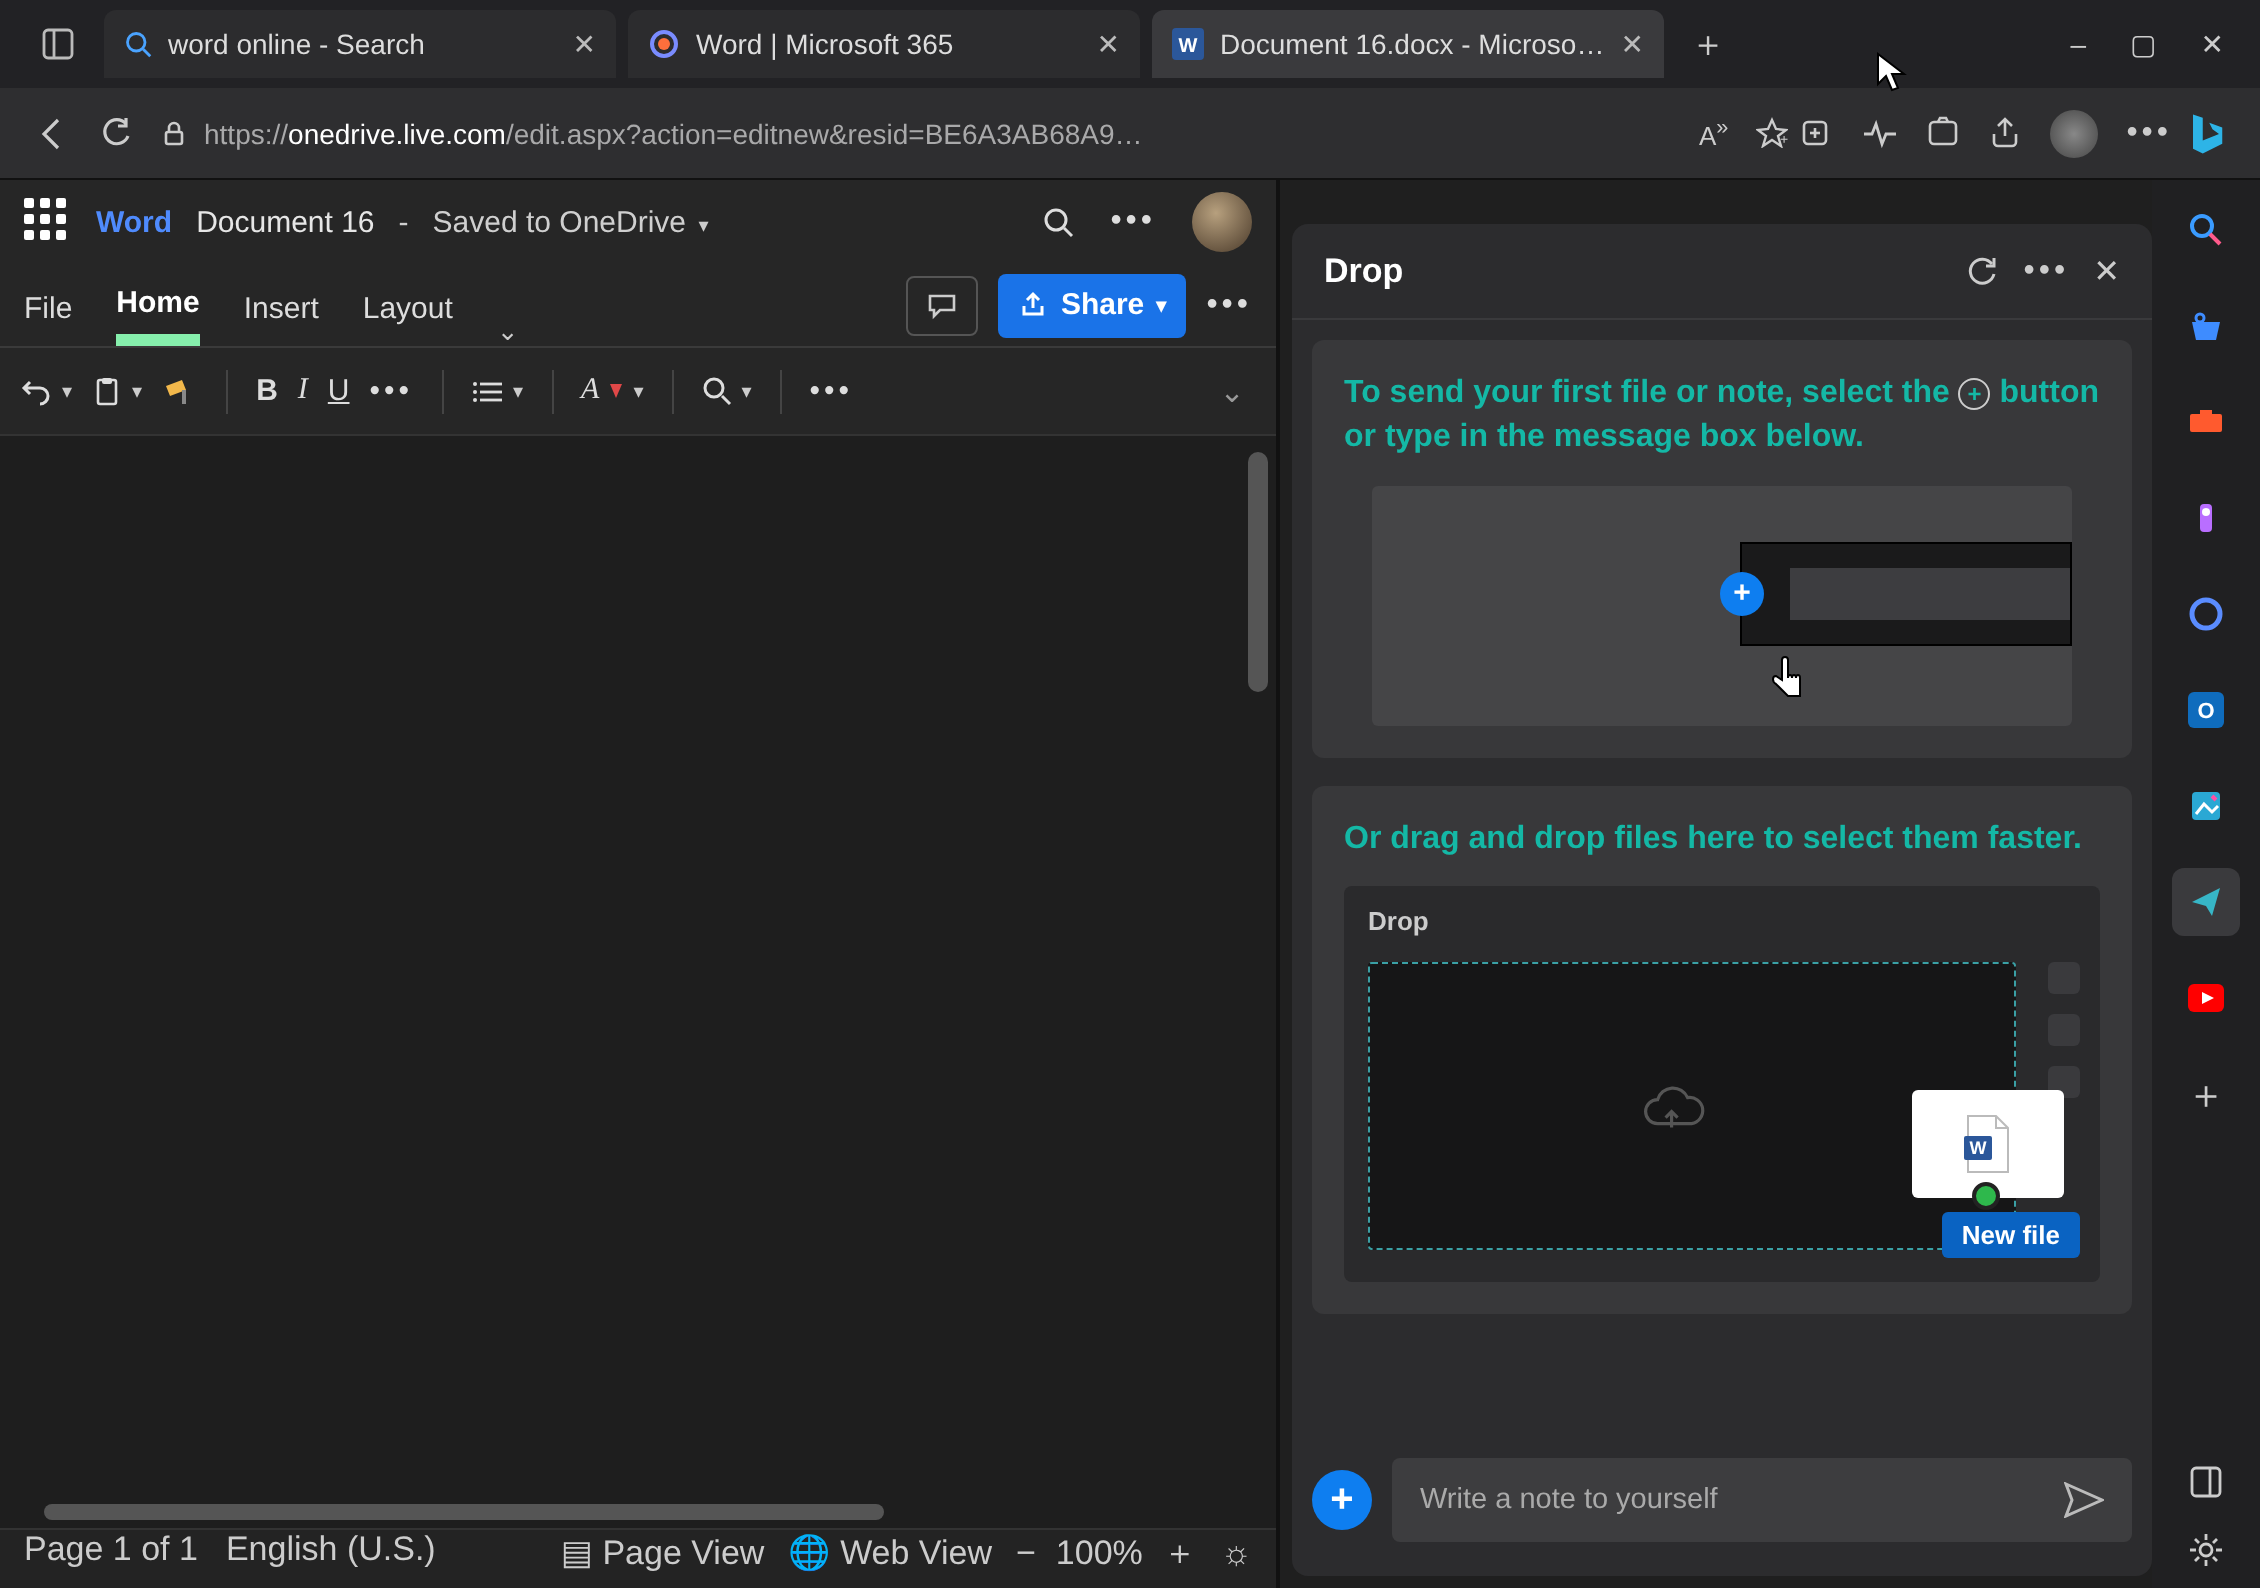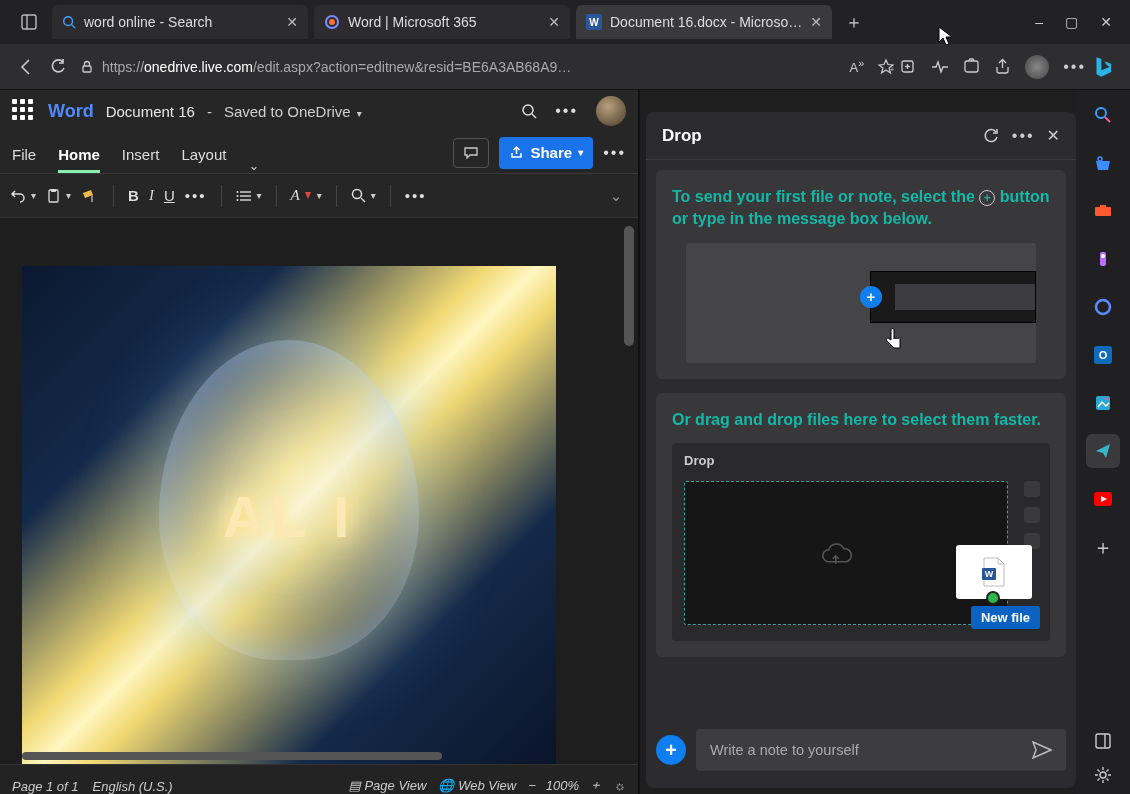--- a/index.html
+++ b/index.html
@@ -48,32 +48,32 @@
   
   .main{display:flex;height:calc(794px - 44px - 46px);}
   .word-app{width:640px;background:var(--bg-app);display:flex;flex-direction:column;border-right:2px solid #111;}
   .drop-panel{flex:1;background:var(--bg-panel-dark);display:flex;flex-direction:column;margin:22px 0 6px 6px;border-radius:8px;}
   .edge-sidebar{width:54px;background:var(--sidebar-bg);display:flex;flex-direction:column;align-items:center;padding-top:8px;gap:14px;}
 
   
   .word-header{height:42px;display:flex;align-items:center;padding:0 12px;gap:12px;}
   .app-launcher{width:24px;height:24px;display:grid;grid-template-columns:repeat(3,5px);grid-template-rows:repeat(3,5px);gap:3px;}
   .app-launcher span{background:#fff;border-radius:1px;}
-  .word-brand{color:var(--accent-word);font-weight:600;font-size:18px;}
+  .word-brand{color:var(--accent-word);font-weight:600;font-size:15px;}
   .doc-title{color:#e6e6e6;font-size:15px;}
   .doc-saved{color:#cfcfcf;font-size:15px;}
   .caret-down{font-size:10px;color:#ccc;margin-left:2px;}
   .hdr-right{margin-left:auto;display:flex;align-items:center;gap:18px;}
   .hdr-right .icon{color:#ddd;font-size:16px;}
   .avatar{width:30px;height:30px;border-radius:50%;background:radial-gradient(circle at 40% 35%,#b7a07e,#4a3a2a);}
 
   
   .ribbon-tabs{height:42px;display:flex;align-items:flex-end;padding:0 12px;gap:22px;border-bottom:1px solid #3a3a3a;}
   .rtab{color:#ddd;font-size:15px;padding-bottom:10px;}
-  .rtab.active{color:#fff;font-weight:600;border-bottom:3px solid #86efac;padding-bottom:7px;}
+  .rtab.active{color:#fff;font-weight:600;border-bottom:6px solid #86efac;padding-bottom:7px;}
   .ribbon-actions{margin-left:auto;display:flex;align-items:center;gap:10px;height:100%;}
   .comment-btn{width:36px;height:30px;border:1px solid #555;border-radius:4px;display:flex;align-items:center;justify-content:center;color:#ccc;}
   .share-btn{height:32px;background:var(--share-blue);border-radius:4px;display:flex;align-items:center;gap:6px;padding:0 10px;color:#fff;font-weight:600;font-size:15px;}
   .share-btn .caret{font-size:10px;}
 
   
   .ribbon-controls{height:44px;display:flex;align-items:center;padding:0 10px;gap:14px;color:#ddd;font-size:15px;border-bottom:1px solid #333;}
   .rc-group{display:flex;align-items:center;gap:10px;}
   .rc-sep{width:1px;height:22px;background:#444;}
   .rc-btn{display:flex;align-items:center;gap:3px;}
@@ -81,21 +81,21 @@
 
   
   .doc-area{flex:1;overflow:hidden;position:relative;background:#1e1e1e;}
   .doc-scroll{position:absolute;right:4px;top:8px;width:10px;height:120px;background:#555;border-radius:5px;}
   .doc-page{position:absolute;left:22px;top:48px;width:534px;height:500px;background:linear-gradient(135deg,#0b1930 0%,#142a4a 25%,#f0d872 45%,#fff6c0 50%,#f0d872 55%,#142a4a 75%,#0a1428 100%);overflow:hidden;display:flex;align-items:center;justify-content:center;}
   .doc-head{position:absolute;left:50%;top:50%;transform:translate(-50%,-55%);width:260px;height:320px;border-radius:50% 50% 45% 45%/55% 55% 45% 45%;background:radial-gradient(circle at 50% 40%,rgba(255,255,255,.35),rgba(120,170,255,.15) 55%,transparent 70%);box-shadow:0 0 60px rgba(180,210,255,.6) inset,0 0 80px rgba(120,180,255,.4);}
   .doc-text{position:relative;z-index:2;font-size:58px;font-weight:700;color:#fbe9b4;letter-spacing:6px;text-shadow:0 0 18px #ffdf7a,0 0 30px #fff;}
   .doc-bottom-scroll{position:absolute;left:22px;bottom:4px;height:8px;width:420px;background:#555;border-radius:4px;}
 
   
-  .word-status{height:30px;display:flex;align-items:flex-end;padding:0 12px;font-size:13px;color:#ccc;gap:14px;background:#232323;border-top:1px solid #333;font-style:italic;}
+  .word-status{height:30px;display:flex;align-items:flex-start;padding:0 12px;font-size:17px;color:#ccc;gap:14px;background:#232323;border-top:1px solid #333;}
   .ws-right{margin-left:auto;display:flex;align-items:center;gap:12px;}
   .zoom-group{display:flex;align-items:center;gap:10px;}
 
   
   .drop-header{height:48px;display:flex;align-items:center;padding:0 16px;gap:12px;border-bottom:1px solid #3a3a3c;}
   .drop-title{font-size:17px;font-weight:600;color:#fff;margin-right:auto;}
   .drop-body{flex:1;overflow:hidden;padding:10px;display:flex;flex-direction:column;gap:14px;}
   .drop-card{background:var(--bg-panel);border-radius:6px;padding:16px;}
   .drop-card h3{margin:0 0 12px 0;font-size:16px;font-weight:600;color:#14b8a6;line-height:1.4;}
   .drop-illus1{height:120px;background:#454547;border-radius:3px;position:relative;margin:8px 14px 0 14px;}
@@ -352,24 +352,20 @@
           </svg>
           <span class="caret-down">▾</span>
         </span>
       <div class="rc-sep"></div>
       <span style="letter-spacing:2px">•••</span>
       <span class="chev" style="margin-left:auto">⌄</span>
     </div>
 
     <div class="doc-area">
       <div class="doc-scroll"></div>
-      <div class="doc-page">
-        <div class="doc-head"></div>
-        <div class="doc-text">AL I</div>
-      </div>
       <div class="doc-bottom-scroll"></div>
     </div>
 
     <div class="word-status">
       <span>Page 1 of 1</span>
       <span>English (U.S.)</span>
       <div class="ws-right">
         <span>▤ <span>Page View</span></span>
         <span>🌐 <span>Web View</span></span>
         <span class="zoom-group">

